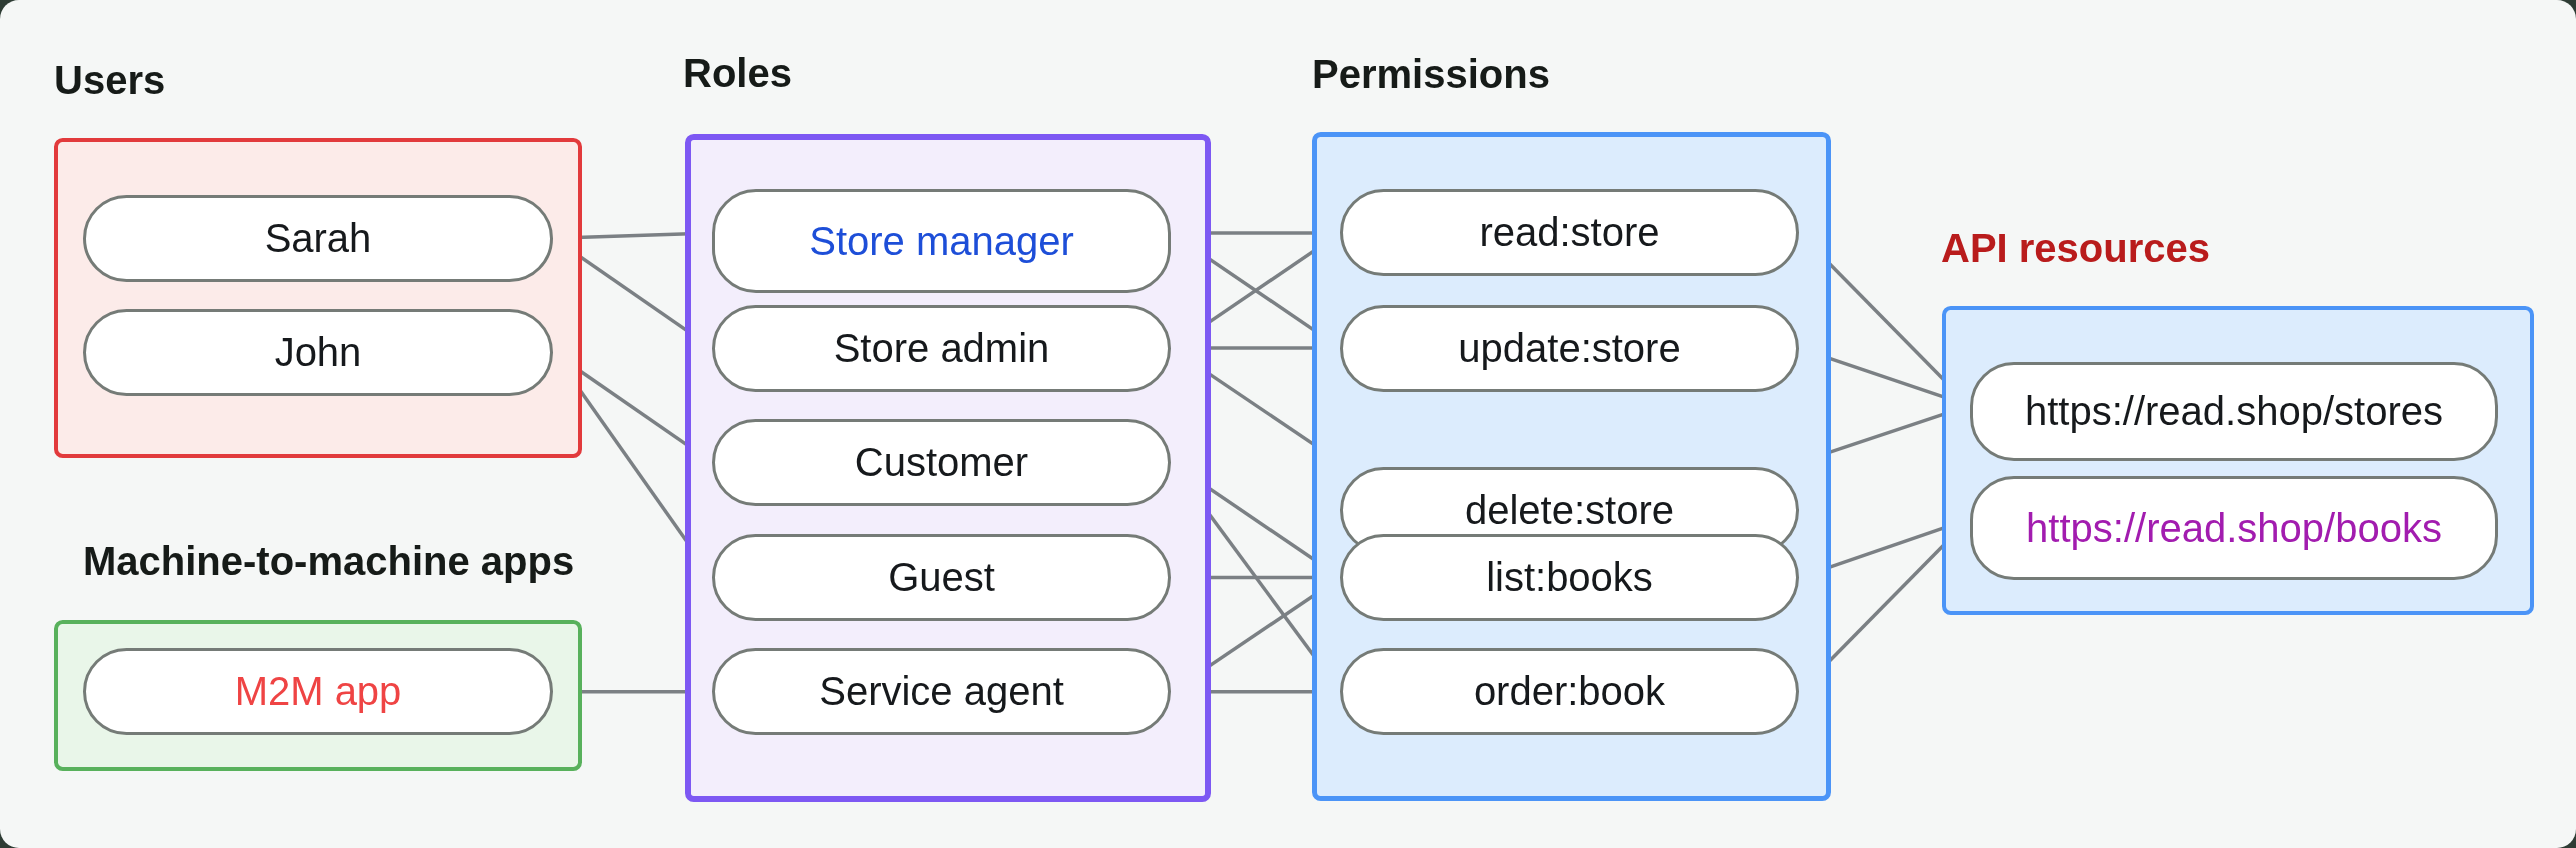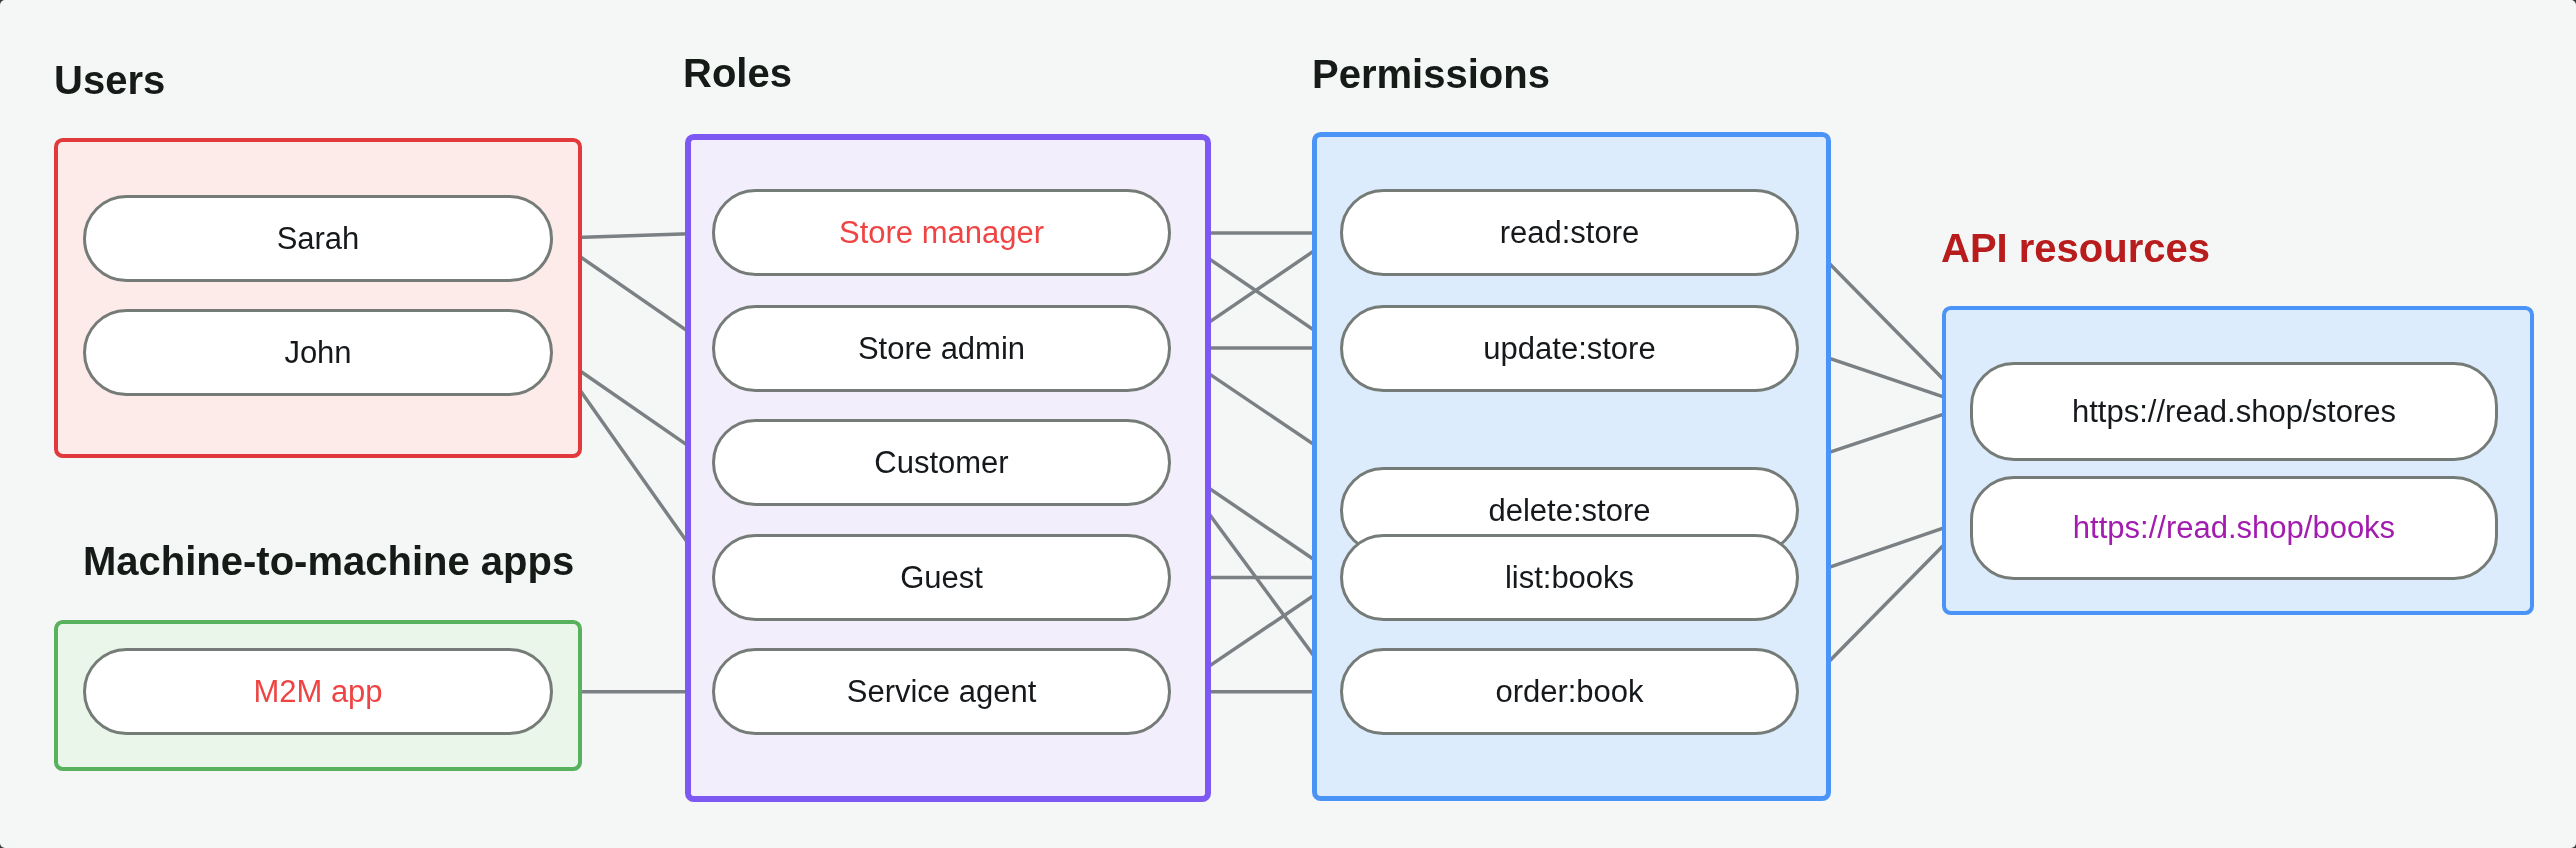--- a/index.html
+++ b/index.html
@@ -13,21 +13,21 @@
   #stage {
     position: relative;
     width: 2576px;
     height: 848px;
     overflow: hidden;
   }
   #canvas {
     position: absolute;
     inset: 0;
     background: #f5f7f6;
-    border-radius: 5px;
+    border-radius: 19px;
     overflow: hidden;
   }
   .group-box {
     position: absolute;
     box-sizing: border-box;
     border-radius: 8.7px;
   }
   .group-label {
     position: absolute;
     font-size: 40px;
@@ -38,21 +38,21 @@
   }
   .node-pill {
     position: absolute;
     box-sizing: border-box;
     background: #ffffff;
     border: 3.5px solid #757b77;
     border-radius: 44px;
     display: flex;
     align-items: center;
     justify-content: center;
-    font-size: 31px;
+    font-size: 40px;
     font-weight: 400;
     color: #16191c;
     white-space: nowrap;
   }
   #edge-layer {
     position: absolute;
     left: 0;
     top: 0;
     pointer-events: none;
   }
@@ -99,21 +99,21 @@
     <div id="groups-layer">
         <div class="group-box" style="left: 54px; top: 138px; width: 528px; height: 320px; border: 4.4px solid rgb(226, 58, 60); background: rgb(252, 235, 233);"></div>
         <div class="group-label" style="left: 54px; top: 58px; color: rgb(22, 27, 24);">Users</div>
         <div class="node-pill" style="left: 83px; top: 195px; width: 470px; height: 87px; background: rgb(255, 255, 255); border-color: rgb(117, 123, 119); color: rgb(22, 25, 28);">Sarah</div>
         <div class="node-pill" style="left: 83px; top: 309px; width: 470px; height: 87px; background: rgb(255, 255, 255); border-color: rgb(117, 123, 119); color: rgb(22, 25, 28);">John</div>
         <div class="group-box" style="left: 54px; top: 620px; width: 528px; height: 151px; border: 4.4px solid rgb(88, 177, 92); background: rgb(233, 246, 233);"></div>
         <div class="group-label" style="left: 54px; top: 539px; color: rgb(22, 27, 24); margin-left: 29px;">Machine-to-machine apps</div>
         <div class="node-pill" style="left: 83px; top: 648px; width: 470px; height: 87px; background: rgb(255, 255, 255); border-color: rgb(117, 123, 119); color: #ef4444;">M2M app</div>
         <div class="group-box" style="left: 685px; top: 134px; width: 526px; height: 668px; border: 6.1px solid rgb(125, 88, 243); background: rgb(243, 238, 252);"></div>
         <div class="group-label" style="left: 683px; top: 51px; color: rgb(22, 27, 24);">Roles</div>
-        <div class="node-pill" style="left: 712px; top: 189px; width: 459px; height: 87px; background: rgb(255, 255, 255); border-color: rgb(117, 123, 119); color: #ef4444;">Store manager</div>
+        <div class="node-pill" style="left: 712px; top: 189px; width: 459px; height: 104px; background: rgb(255, 255, 255); border-color: rgb(117, 123, 119); color: #1d4ed8;">Store manager</div>
         <div class="node-pill" style="left: 712px; top: 305px; width: 459px; height: 87px; background: rgb(255, 255, 255); border-color: rgb(117, 123, 119); color: rgb(22, 25, 28);">Store admin</div>
         <div class="node-pill" style="left: 712px; top: 419px; width: 459px; height: 87px; background: rgb(255, 255, 255); border-color: rgb(117, 123, 119); color: rgb(22, 25, 28);">Customer</div>
         <div class="node-pill" style="left: 712px; top: 534px; width: 459px; height: 87px; background: rgb(255, 255, 255); border-color: rgb(117, 123, 119); color: rgb(22, 25, 28);">Guest</div>
         <div class="node-pill" style="left: 712px; top: 648px; width: 459px; height: 87px; background: rgb(255, 255, 255); border-color: rgb(117, 123, 119); color: rgb(22, 25, 28);">Service agent</div>
         <div class="group-box" style="left: 1312px; top: 132px; width: 519px; height: 669px; border: 5.2px solid rgb(75, 148, 247); background: rgb(220, 236, 253);"></div>
         <div class="group-label" style="left: 1312px; top: 52px; color: rgb(22, 27, 24);">Permissions</div>
         <div class="node-pill" style="left: 1340px; top: 189px; width: 459px; height: 87px; background: rgb(255, 255, 255); border-color: rgb(117, 123, 119); color: rgb(22, 25, 28);">read:store</div>
         <div class="node-pill" style="left: 1340px; top: 305px; width: 459px; height: 87px; background: rgb(255, 255, 255); border-color: rgb(117, 123, 119); color: rgb(22, 25, 28);">update:store</div>
         <div class="node-pill" style="left: 1340px; top: 419px; width: 459px; height: 87px; background: rgb(255, 255, 255); border-color: rgb(117, 123, 119); color: rgb(22, 25, 28); margin-top: 48px;">delete:store</div>
         <div class="node-pill" style="left: 1340px; top: 534px; width: 459px; height: 87px; background: rgb(255, 255, 255); border-color: rgb(117, 123, 119); color: rgb(22, 25, 28);">list:books</div>

